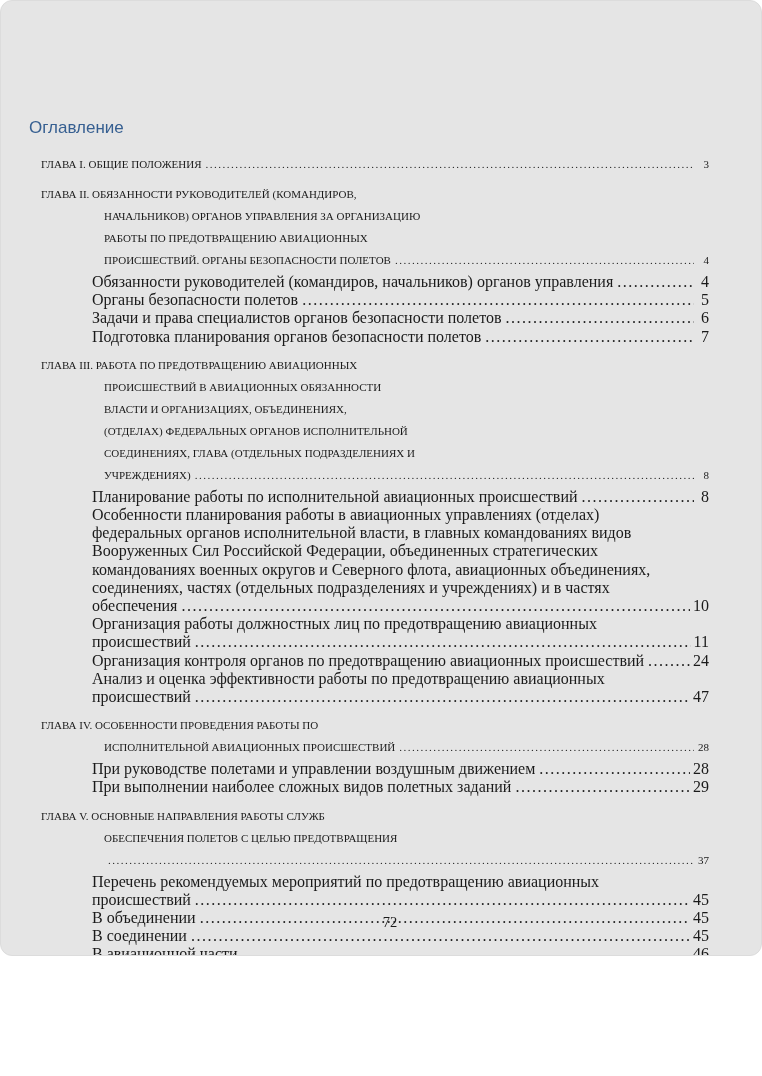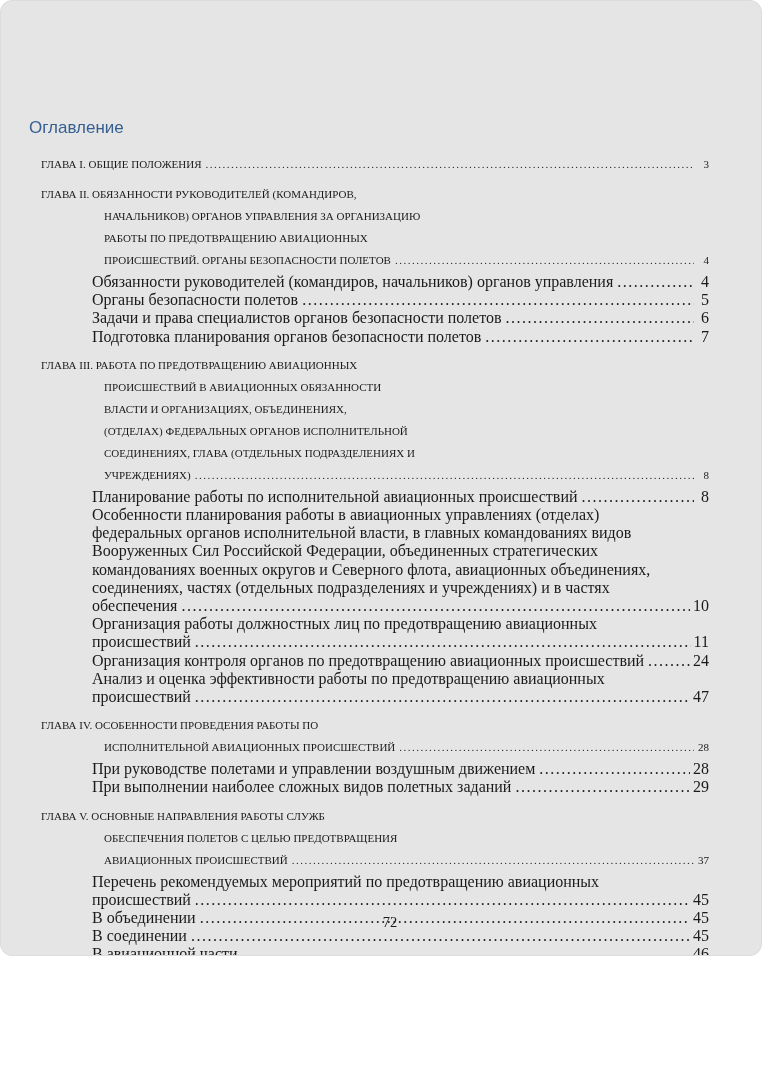--- a/index.html
+++ b/index.html
@@ -204,21 +204,20 @@
         <div class="line last">
           <span class="txt">При выполнении наиболее сложных видов полетных заданий</span>
           <span class="leader"></span>
           <span class="pagenum">29</span>
         </div>
       </div>
       <div class="toc-entry chapter">
         <div class="line">ГЛАВА V. ОСНОВНЫЕ НАПРАВЛЕНИЯ РАБОТЫ СЛУЖБ</div>
         <div class="line">ОБЕСПЕЧЕНИЯ ПОЛЕТОВ С ЦЕЛЬЮ ПРЕДОТВРАЩЕНИЯ</div>
         <div class="line last">
-          <span class="txt">АВИАЦИОННЫХ ПРОИСШЕСТВИЙ</span>
           <span class="leader"></span>
           <span class="pagenum">37</span>
         </div>
       </div>
       <div class="toc-entry sub">
         <div class="line">Перечень рекомендуемых мероприятий по предотвращению авиационных</div>
         <div class="line last">
           <span class="txt">происшествий</span>
           <span class="leader"></span>
           <span class="pagenum">45</span>

